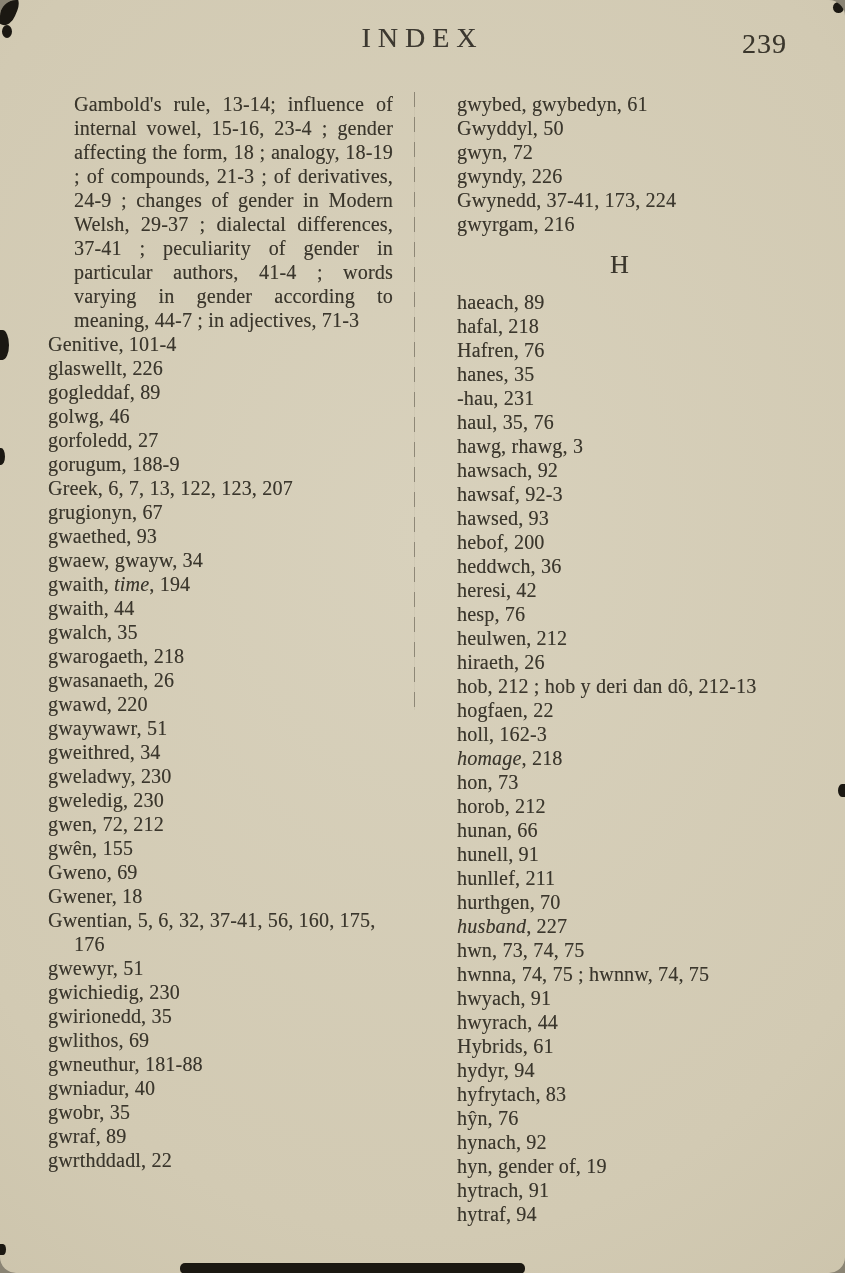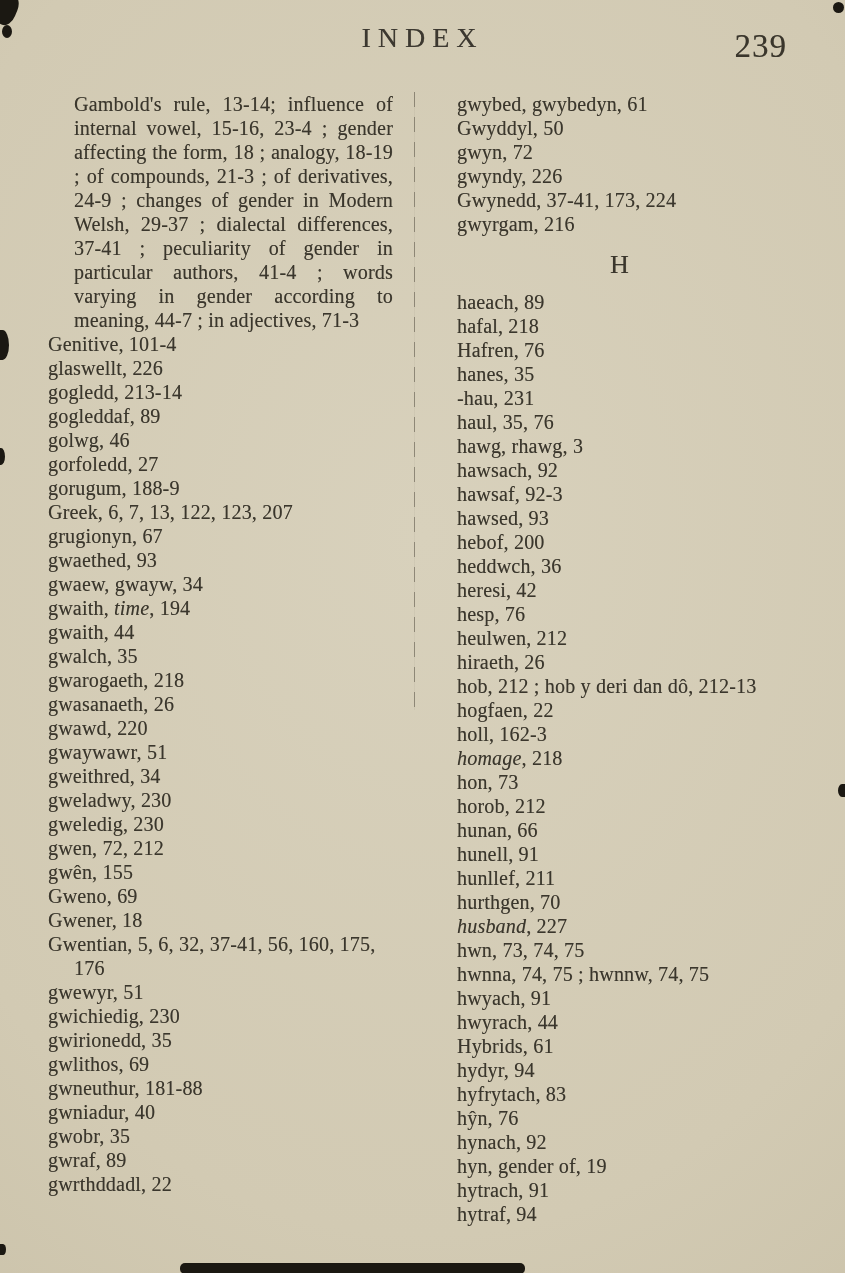--- a/index.html
+++ b/index.html
@@ -6,33 +6,34 @@
   .page {
     position: relative;
     width: 845px;
     height: 1273px;
     margin: 0 auto;
     overflow: hidden;
     background: radial-gradient(120% 100% at 50% 42%, #d8d1bc 0%, #d2cab3 55%, #c5bca2 100%);
     font-family: "Liberation Serif", "DejaVu Serif", serif;
     color: #3a362c;
     text-shadow: 0.2px 0.2px 0.4px rgba(59,55,45,0.45);
+    border-radius: 16px;
   }
   .header { position: absolute; top: 22px; left: 0; width: 100%; height: 50px; }
   .title {
     text-align: center;
     font-size: 28px;
     letter-spacing: 7px;
     color: #3c3830;
   }
   .page-number {
     position: absolute;
     top: 6px;
     right: 58px;
-    font-size: 33px;
+    font-size: 28px;
     letter-spacing: 1px;
   }
   .columns {
     position: absolute;
     top: 92px;
     left: 48px;
     width: 765px;
     display: flex;
     gap: 64px;
     font-size: 20px;
@@ -99,21 +100,20 @@
     <div class="page-number">239</div>
   </div>
 
   <div class="column-divider"></div>
 
   <div class="columns">
     <div class="col left" id="left-entries">
         <div class="entry continuation">Gambold's rule, 13-14; influence of internal vowel, 15-16, 23-4 ; gender affecting the form, 18 ; analogy, 18-19 ; of compounds, 21-3 ; of derivatives, 24-9 ; changes of gender in Modern Welsh, 29-37 ; dialectal differences, 37-41 ; peculiarity of gender in particular authors, 41-4 ; words varying in gender according to meaning, 44-7 ; in adjectives, 71-3</div>
         <div class="entry">Genitive, 101-4</div>
         <div class="entry">glaswellt, 226</div>
-        <div class="entry">gogledd, 213-14</div>
         <div class="entry">gogleddaf, 89</div>
         <div class="entry">golwg, 46</div>
         <div class="entry">gorfoledd, 27</div>
         <div class="entry">gorugum, 188-9</div>
         <div class="entry">Greek, 6, 7, 13, 122, 123, 207</div>
         <div class="entry">grugionyn, 67</div>
         <div class="entry">gwaethed, 93</div>
         <div class="entry">gwaew, gwayw, 34</div>
         <div class="entry"><span>gwaith, </span><span class="em">time</span><span>, 194</span></div>
         <div class="entry">gwaith, 44</div>

